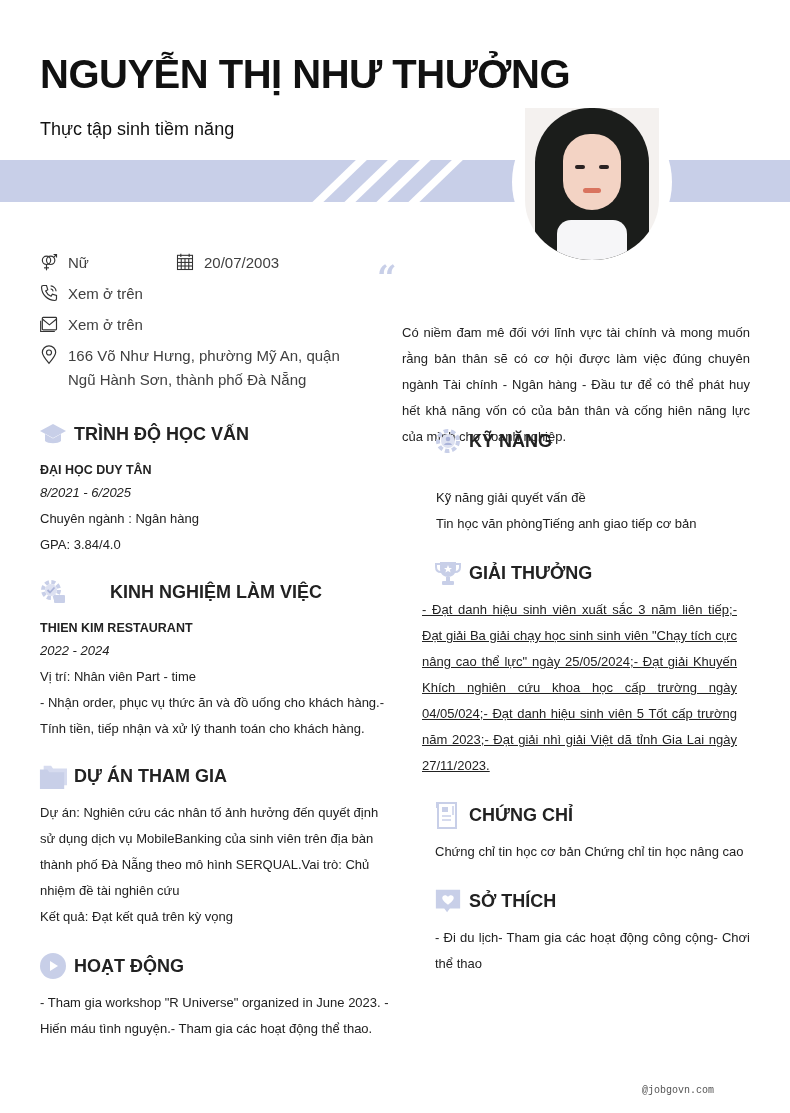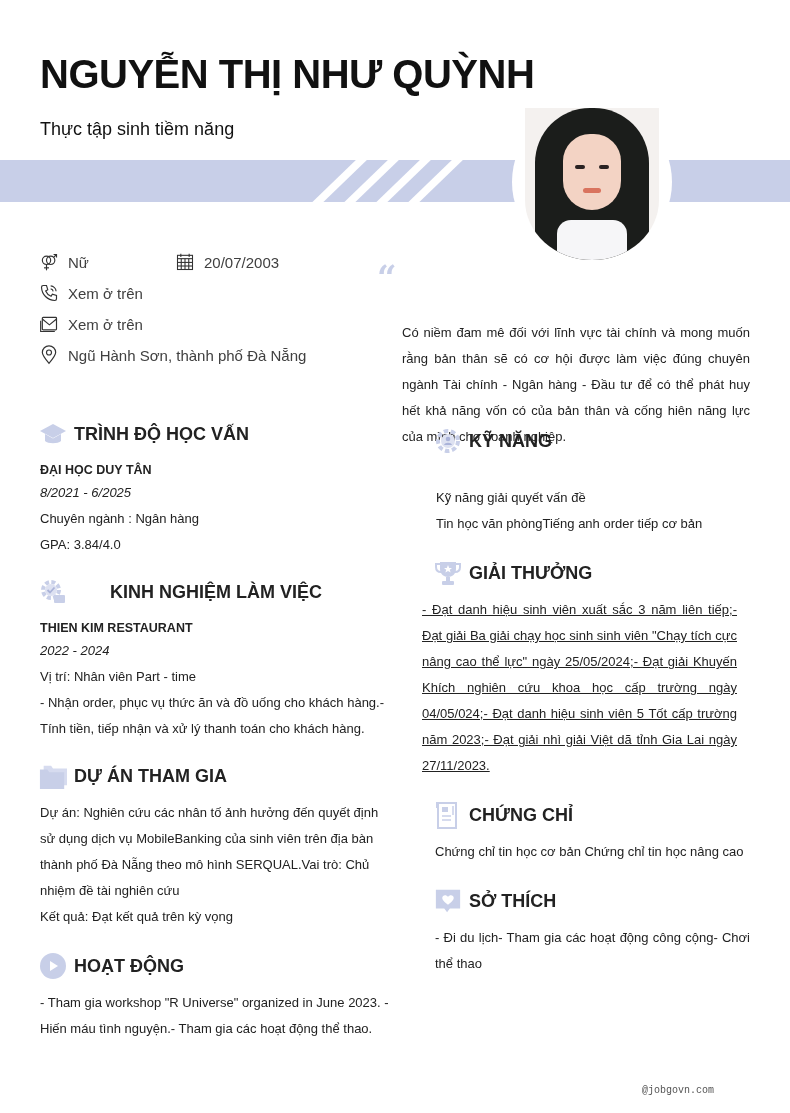--- a/index.html
+++ b/index.html
@@ -34,21 +34,21 @@
   .block { position: absolute; font-size: 13px; color: #222; line-height: 26px; }
   .block .org { font-weight: bold; font-size: 12.5px; }
   .block .period { font-style: italic; }
   .block.justify { text-align: justify; }
 
   .footer { position: absolute; left: 642px; top: 1085px; font-family: "Liberation Mono", "DejaVu Sans Mono", monospace; font-size: 10px; color: #555; }
 </style>
 </head>
 <body>
 
-<div class="name">NGUYỄN THỊ NHƯ QUỲNH</div>
+<div class="name">NGUYỄN THỊ NHƯ THƯỞNG</div>
 <div class="role">Thực tập sinh tiềm năng</div>
 
 <div class="band">
   <div class="stripe" style="left:330px"></div>
   <div class="stripe" style="left:362px"></div>
   <div class="stripe" style="left:394px"></div>
   <div class="stripe" style="left:426px"></div>
 </div>
 
 <div class="photo-ring"></div>
@@ -111,20 +111,21 @@
   <span>Xem ở trên</span>
 </div>
 <div class="contact-row" style="left:38px; top:344px;">
   <span class="ico">
     <svg viewBox="0 0 24 24" fill="none" stroke="#333" stroke-width="1.4">
         <path d="M12 22 C7 16 4 12.5 4 9 A8 8 0 0 1 20 9 C20 12.5 17 16 12 22 Z"></path>
         <circle cx="12" cy="9" r="3"></circle>
       </svg>
   </span>
   <span>
+    <span style="display:block">166 Võ Như Hưng, phường Mỹ An, quận</span>
     <span style="display:block">Ngũ Hành Sơn, thành phố Đà Nẵng</span>
   </span>
 </div>
 
 <div class="quote">“</div>
 <div class="objective">Có niềm đam mê đối với lĩnh vực tài chính và mong muốn rằng bản thân sẽ có cơ hội được làm việc đúng chuyên ngành Tài chính - Ngân hàng - Đầu tư để có thể phát huy hết khả năng vốn có của bản thân và cống hiên năng lực của mình cho doanh nghiệp.</div>
 
 <div class="section-head" style="left:38px; top:419px;">
   <span class="sico">
     <svg viewBox="0 0 28 28">
@@ -197,21 +198,21 @@
         <circle cx="14" cy="14" r="10" fill="none" stroke="#c8cfe8" stroke-width="4" stroke-dasharray="4.5 2.6"></circle>
         <circle cx="14" cy="14" r="7" fill="#dde1f1"></circle>
         <circle cx="14" cy="12" r="2.3" fill="#aab3d9"></circle>
         <path d="M10 18 C11 15 17 15 18 18 Z" fill="#aab3d9"></path>
       </svg>
   </span>
   <span>KỸ NĂNG</span>
 </div>
 <div class="block" style="left:436px; top:485px;">
   <div>Kỹ năng giải quyết vấn đề</div>
-  <div>Tin học văn phòngTiếng anh order tiếp cơ bản</div>
+  <div>Tin học văn phòngTiếng anh giao tiếp cơ bản</div>
 </div>
 
 <div class="section-head" style="left:433px; top:558px;">
   <span class="sico">
     <svg viewBox="0 0 28 28">
         <path d="M6 3 L22 3 L22 10 C22 15 18 18 14 18 C10 18 6 15 6 10 Z" fill="#c8cfe8"></path>
         <path d="M6 5 L2 5 L2 8 C2 11 4 13 7 13" fill="none" stroke="#c8cfe8" stroke-width="2"></path>
         <path d="M22 5 L26 5 L26 8 C26 11 24 13 21 13" fill="none" stroke="#c8cfe8" stroke-width="2"></path>
         <rect x="12" y="18" width="4" height="4" fill="#c8cfe8"></rect>
         <rect x="8" y="22" width="12" height="4" rx="1" fill="#c8cfe8"></rect>

